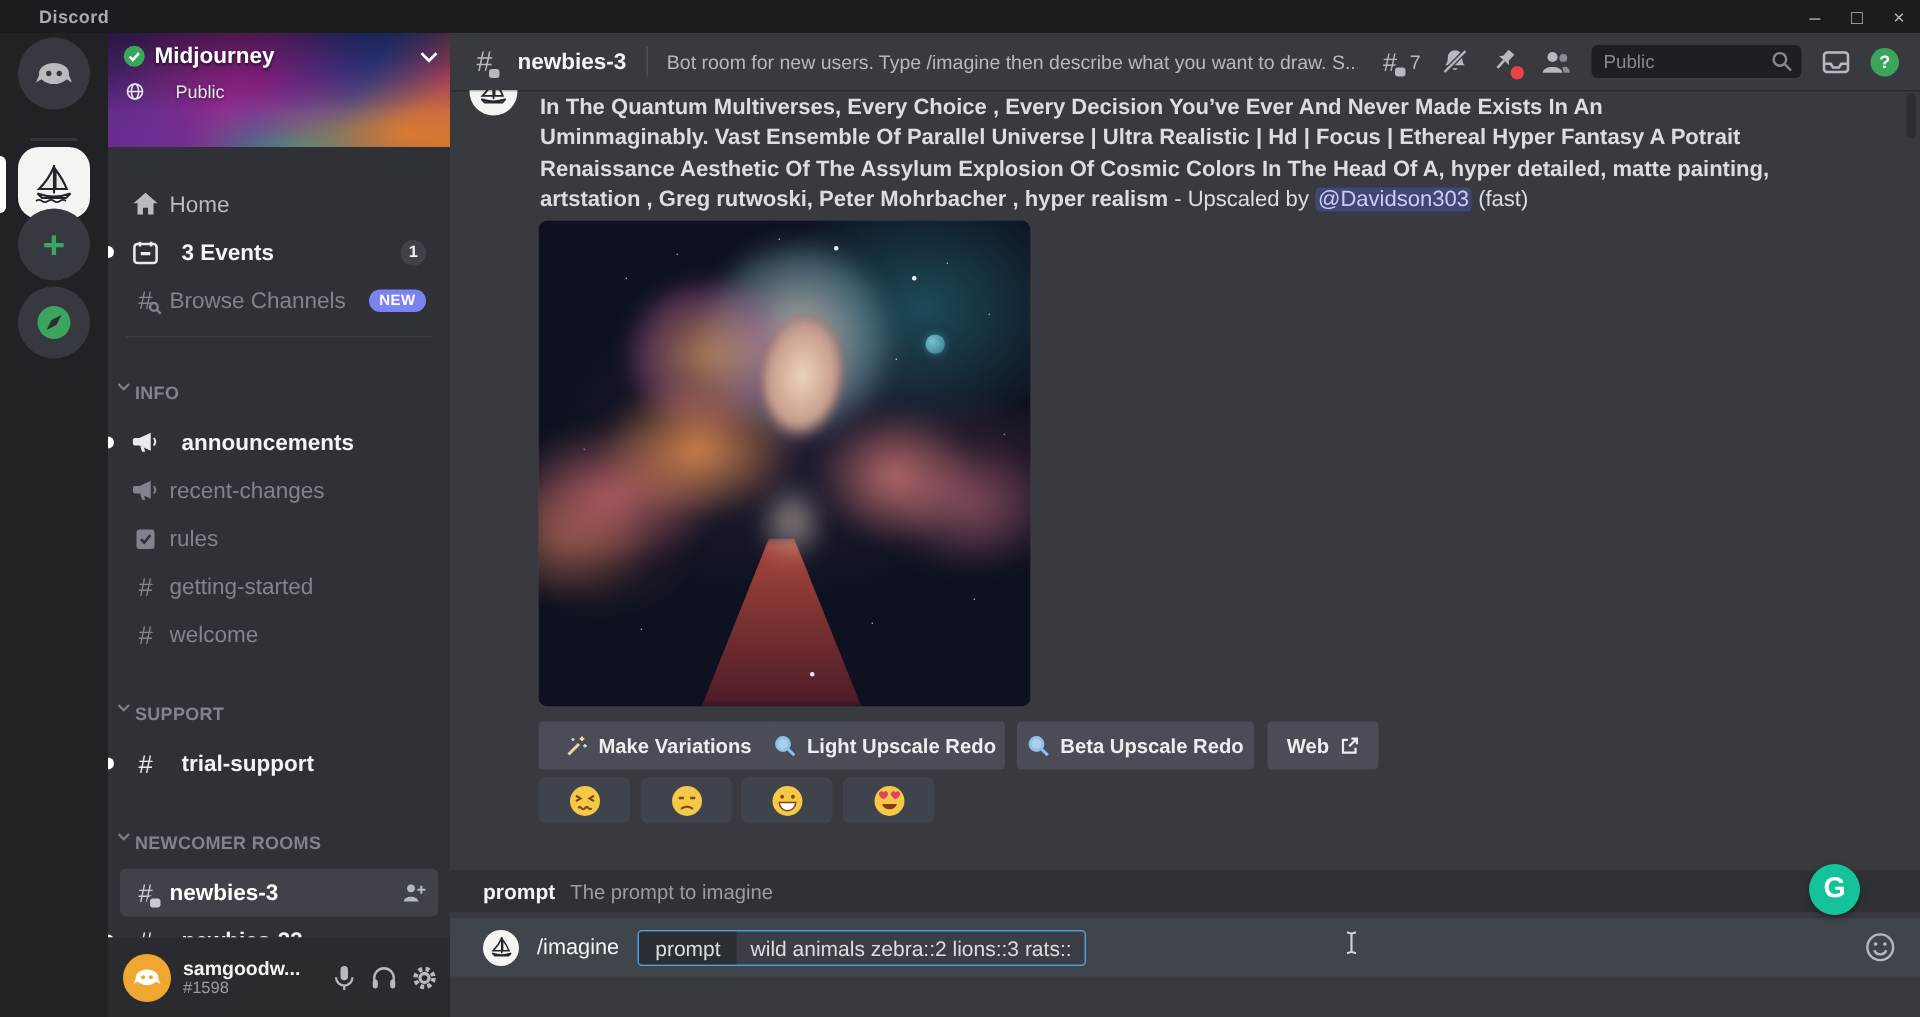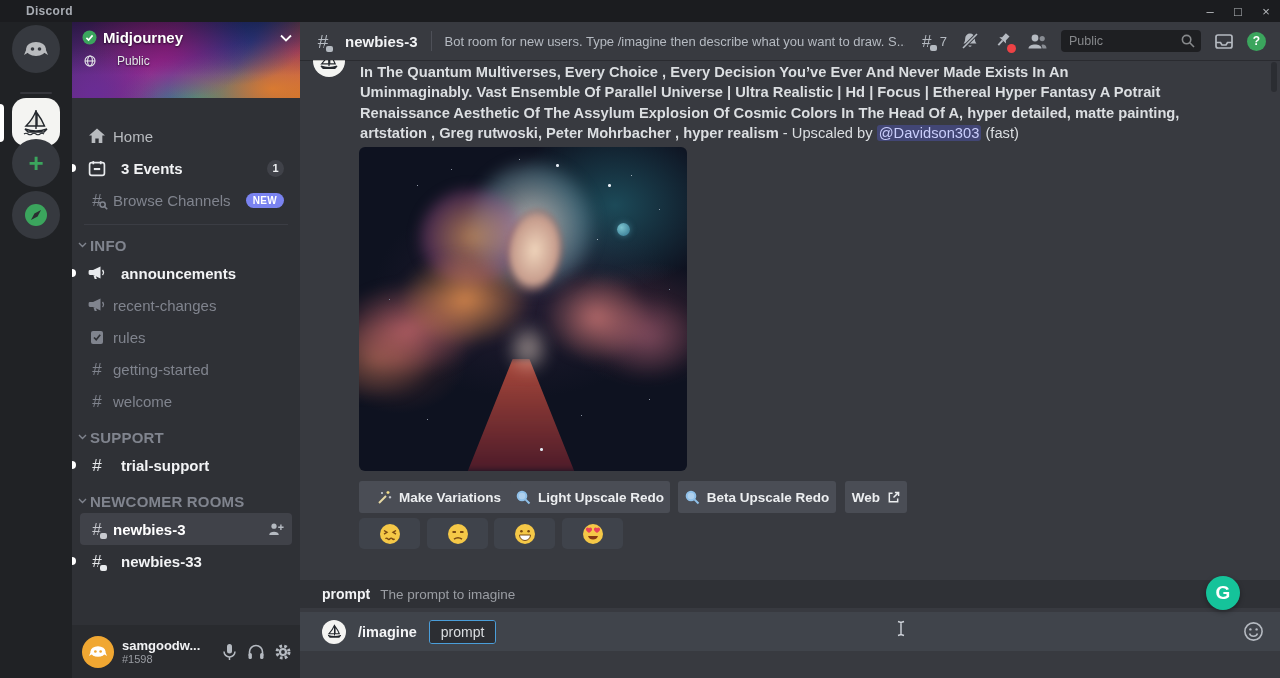--- a/index.html
+++ b/index.html
@@ -56,22 +56,22 @@
   .pill { position:absolute; left:-8px; top:12px; width:4px; height:8px; background:#fff; border-radius:0 4px 4px 0; }
   .hashglyph { font-size:17px; font-weight:500; line-height:1; width:18px; text-align:center; position:relative; }
   .hash-bubble { position:absolute; right:-1px; bottom:-1px; width:7px; height:6px; border-radius:2px;
     background:currentColor; box-shadow:0 0 0 2px #2f3136; }
   .chan.selected .hash-bubble { box-shadow:0 0 0 2px #404249; }
   .badge-count { margin-left:auto; min-width:17px; height:17px; border-radius:9px; background:#404249;
     color:#eef0f2; font-size:11px; font-weight:bold; display:flex; align-items:center; justify-content:center; }
   .badge-new { margin-left:auto; padding:2px 7px; border-radius:8px; background:#7a83f0;
     color:#fff; font-size:10px; font-weight:bold; letter-spacing:.3px; }
   .divider-h { height:1px; background:#3b3d44; margin:8px 12px; }
-  .cat { height:24px; margin-top:8px; padding:0 8px 0 6px; display:flex; align-items:center; gap:3px;
-    color:#80848e; font-size:15px; font-weight:bold; letter-spacing:.2px; }
+  .cat { height:24px; margin-top:30px; padding:0 8px 0 6px; display:flex; gap:3px;
+    color:#80848e; font-size:12px; font-weight:bold; letter-spacing:.2px; }
   .invite-icon { margin-left:auto; color:#b5bac1; }
 
   .user-area { position:absolute; left:0; bottom:0; width:228px; height:53px; background:#292b2f;
     display:flex; align-items:center; padding:0 8px 0 10px; }
   .avatar-orange { width:32px; height:32px; border-radius:50%; background:#f0a732;
     display:flex; align-items:center; justify-content:center; flex:none; }
   .user-meta { margin-left:8px; flex:1; overflow:hidden; }
   .user-name { color:#f2f3f5; font-size:13px; font-weight:600; white-space:nowrap; }
   .user-tag { color:#9a9da3; font-size:11px; }
   .user-icons { display:flex; gap:9px; color:#b5bac1; }
@@ -144,21 +144,21 @@
 
   .hintbar { position:absolute; left:0; top:558px; width:980px; height:28px; background:#2f3136;
     display:flex; align-items:center; gap:10px; padding-left:22px; z-index:3; }
   .hint-label { color:#f2f3f5; font-size:14px; font-weight:bold; }
   .hint-desc { color:#9a9da3; font-size:13.5px; }
 
   .composer { position:absolute; left:0; top:590px; width:980px; height:39px; background:#40444b;
     display:flex; align-items:center; padding:0 16px 0 22px; z-index:3; }
   .composer-avatar { width:24px; height:24px; border-radius:50%; background:#f4f4f2; flex:none;
     display:flex; align-items:center; justify-content:center; }
-  .cmd { color:#f2f3f5; font-size:14.5px; font-weight:bold; margin:0 12px 0 12px; }
+  .cmd { color:#f2f3f5; font-size:14.5px; font-weight:normal; margin:0 12px 0 12px; }
   .opt-pill { height:24px; display:flex; align-items:stretch; border:1px solid #4a9eda;
     border-radius:3px; overflow:hidden; background:#3b3e45; }
   .opt-label { background:#2c2e33; color:#dbdee1; font-size:14px; display:flex; align-items:center;
     padding:0 11px; }
   .opt-value { color:#dbdee1; font-size:14px; display:flex; align-items:center; padding:0 9px; white-space:nowrap; }
   .composer-emoji { margin-left:auto; color:#b5bac1; }
 
   .grammarly { position:absolute; left:906px; top:554px; width:34px; height:34px; border-radius:50%;
     background:#15c39a; color:#fff; font-size:19px; font-weight:bold; display:flex; align-items:center;
     justify-content:center; z-index:9; box-shadow:0 2px 5px rgba(0,0,0,.35); }
@@ -480,21 +480,21 @@
       </svg>
     <span>Beta Upscale Redo</span>
   </div>
   <div class="act-btn" style="left:210px;width:160px">
     <svg width="15" height="15" viewBox="0 0 15 15" fill="none" stroke="#8fc0e9" stroke-width="2">
         <circle cx="6" cy="6" r="4.3" fill="#aecfec" stroke="#8fc0e9"></circle>
         <line x1="9.4" y1="9.4" x2="13.5" y2="13.5"></line>
       </svg>
     <span>Light Upscale Redo</span>
   </div>
-  <div class="act-btn" style="left:545px;width:62px">
+  <div class="act-btn" style="left:545px;width:74px">
     <span>Web</span>
     <svg width="13" height="13" viewBox="0 0 14 14" fill="none" stroke="#eceef0" stroke-width="1.6">
         <path d="M6 2.5 H2.5 V11.5 H11.5 V8"></path>
         <path d="M8.5 1.5 H12.5 V5.5 M12.5 1.5 L7 7"></path>
       </svg>
   </div>
 
   <div class="react-btn" style="left:59px">
     <svg width="22" height="22" viewBox="0 0 22 22">
         <circle cx="11" cy="11" r="10" fill="#f5c847"></circle>
@@ -536,20 +536,21 @@
       <svg width="17" height="17" viewBox="0 0 30 30" fill="none" stroke="#23272d" stroke-width="1.8">
           <path d="M15 3 V22"></path>
           <path d="M15 4 C13 9 9 15 5 19 L15 19 Z"></path>
           <path d="M16 6 C19 10 22 15 23.5 19 L16 19 Z"></path>
           <path d="M4 22 Q15 26 26 22 L23 25 H7 Z"></path>
         </svg>
     </div>
     <span class="cmd">/imagine</span>
     <span class="opt-pill">
       <span class="opt-label">prompt</span>
+      <span class="opt-value">wild animals zebra::2 lions::3 rats::</span>
     </span>
     <span class="composer-emoji">
       <svg width="21" height="21" viewBox="0 0 21 21" fill="none" stroke="currentColor" stroke-width="1.6">
           <circle cx="10.5" cy="10.5" r="8.6"></circle>
           <circle cx="7.4" cy="8.4" r="1.2" fill="currentColor" stroke="none"></circle>
           <circle cx="13.6" cy="8.4" r="1.2" fill="currentColor" stroke="none"></circle>
           <path d="M6.5 12.5 a4.3 4.3 0 0 0 8 0"></path>
         </svg>
     </span>
   </div>

